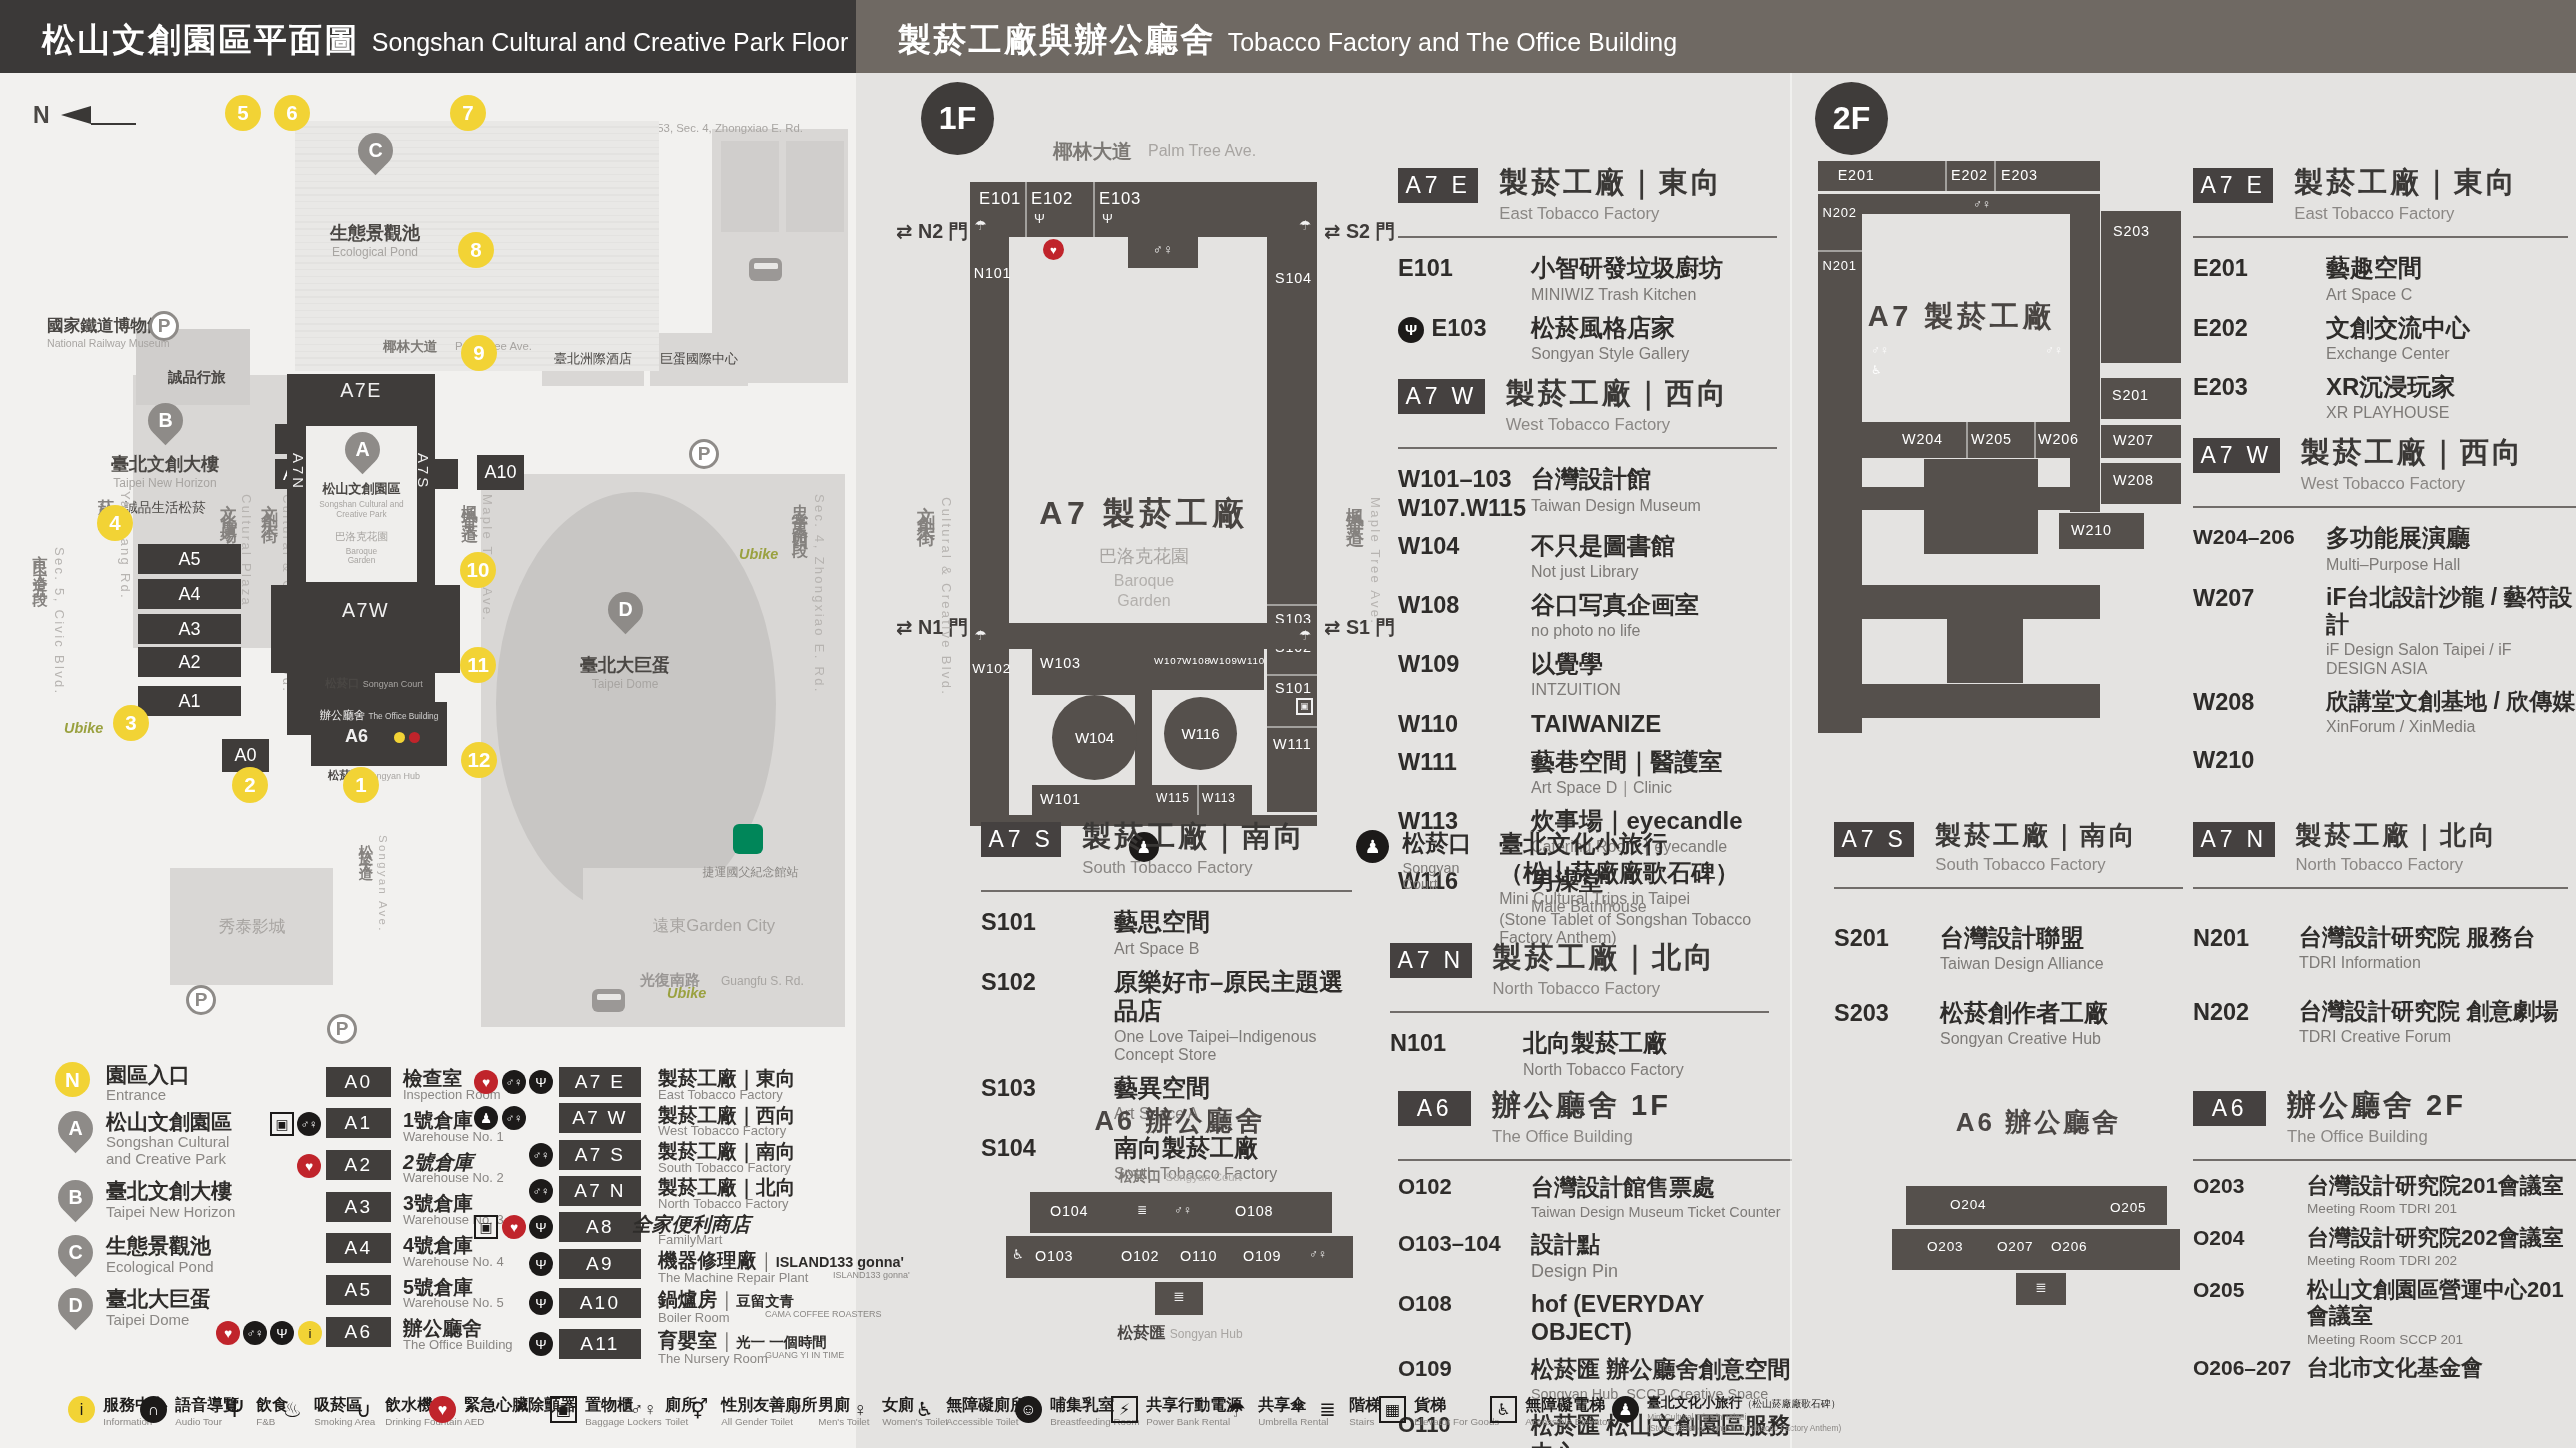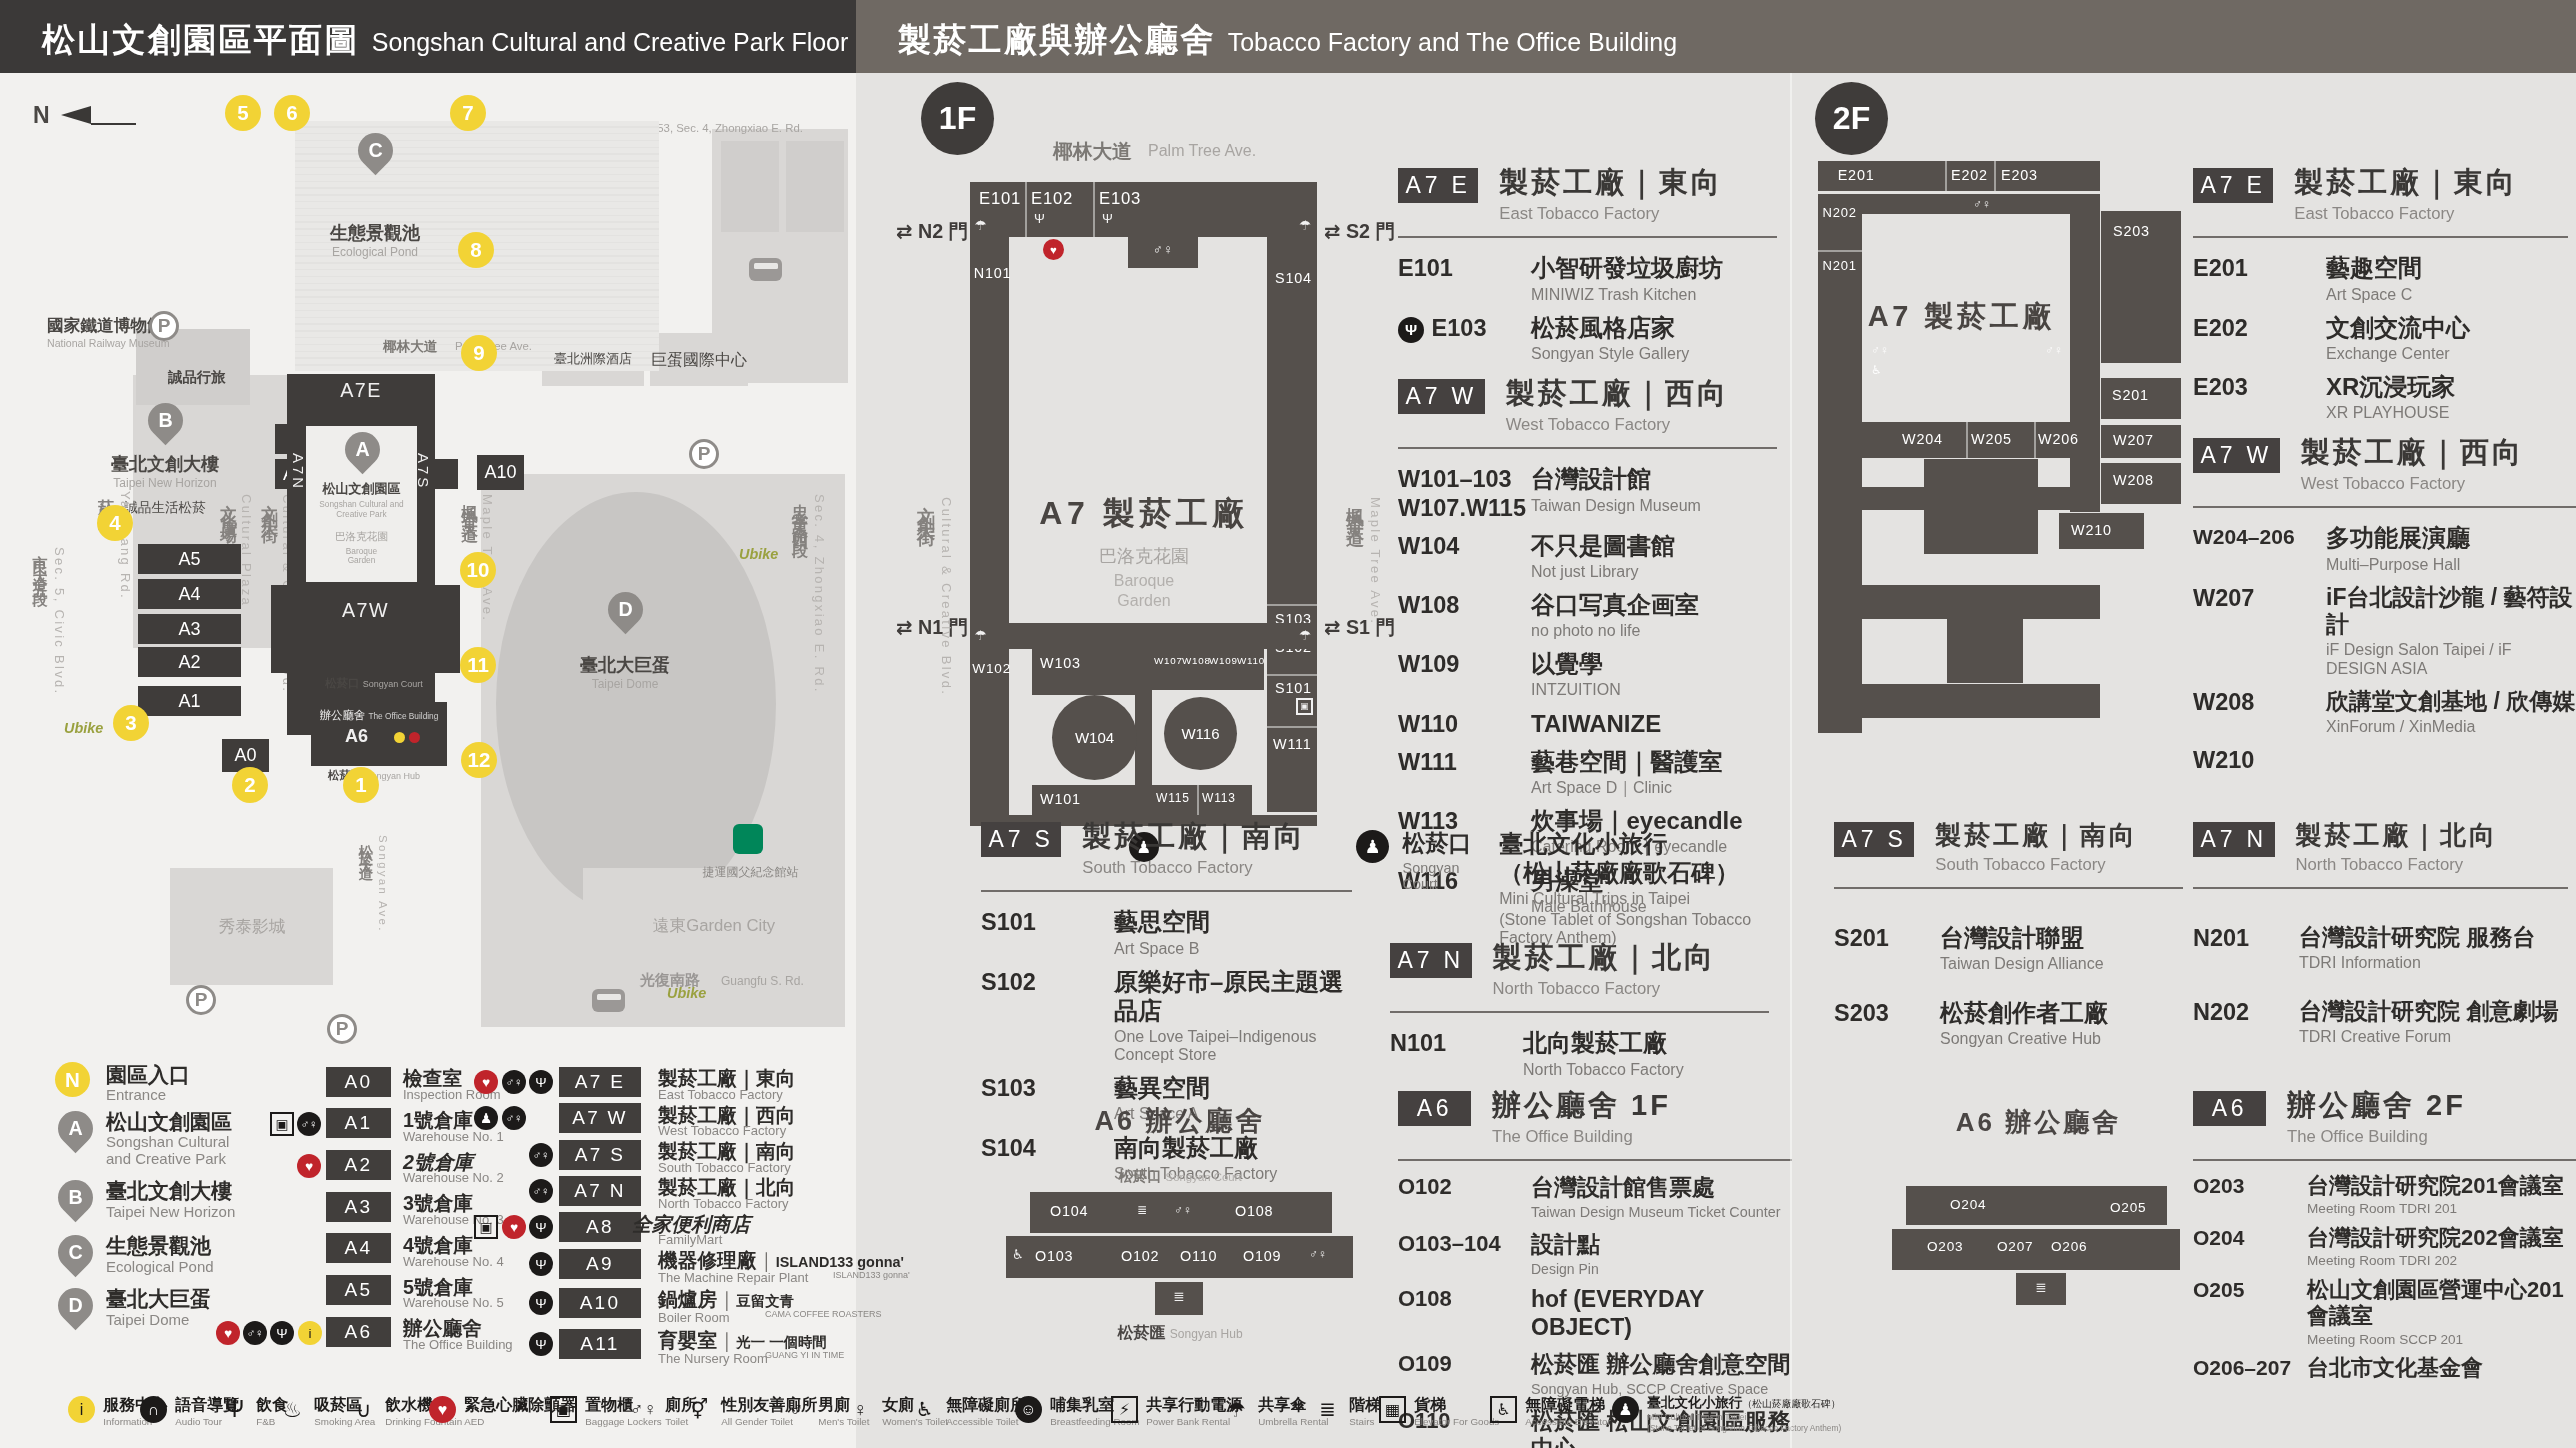--- a/index.html
+++ b/index.html
@@ -108,21 +108,21 @@
   <div class="mt ctr" style="left:299px;top:221px;width:152px;font-size:18px;font-weight:bold;">生態景觀池</div>
   <div class="me ctr" style="left:299px;top:245px;width:152px;font-size:12px;">Ecological Pond</div>
   <div class="mt" style="left:168px;top:368px;font-size:14.4px;font-weight:bold;">誠品行旅</div>
   <div class="pin" style="left:148px;top:403px;">
       <span>B</span>
     </div>
   <div class="mt ctr" style="left:89px;top:452px;width:152px;font-size:18px;font-weight:bold;">臺北文創大樓</div>
   <div class="me ctr" style="left:89px;top:476px;width:152px;font-size:12px;">Taipei New Horizon</div>
   <div class="mt ctr" style="left:89px;top:499px;width:152px;font-size:13.6px;">誠品生活松菸</div>
   <div class="mt ctr" style="left:547px;top:350px;width:92px;font-size:13px;">臺北洲際酒店</div>
-  <div class="mt ctr" style="left:653px;top:350px;width:92px;font-size:16px;">巨蛋國際中心</div>
+  <div class="mt ctr" style="left:653px;top:350px;width:92px;font-size:13px;">巨蛋國際中心</div>
   <div class="mt" style="left:383px;top:338px;font-size:13.6px;font-weight:bold;color:#7c7975;">椰林大道</div>
   <div class="me" style="left:455px;top:340px;font-size:11.4px;">Palm Tree Ave.</div>
   <div class="pin" style="left:608px;top:592px;">
       <span>D</span>
     </div>
   <div class="mt ctr" style="left:549px;top:653px;width:152px;font-size:18px;font-weight:bold;">臺北大巨蛋</div>
   <div class="me ctr" style="left:549px;top:677px;width:152px;font-size:12px;">Taipei Dome</div>
   <div class="mt ctr" style="left:176px;top:915px;width:152px;font-size:16.7px;color:#a8a5a2;">秀泰影城</div>
   <div class="mt ctr" style="left:585px;top:914px;width:258px;font-size:16.7px;color:#a8a5a2;">遠東Garden City</div>
   <div class="mt" style="left:640px;top:971px;font-size:15px;font-weight:bold;color:#9a9795;">光復南路</div>
@@ -570,21 +570,21 @@
           <div class="cc" style="font-size:22px;">O102</div>
           <div>
             <div class="itz" style="font-size:23px;">台灣設計館售票處</div>
             <div class="ite" style="font-size:14.4px;">Taiwan Design Museum Ticket Counter</div>
           </div>
         </div>
       <div class="it">
           <div class="cc" style="font-size:22px;">O103–104</div>
           <div>
             <div class="itz" style="font-size:23px;">設計點</div>
-            <div class="ite" style="font-size:14px;">Design Pin</div>
+            <div class="ite" style="font-size:18px;">Design Pin</div>
           </div>
         </div>
       <div class="it">
           <div class="cc" style="font-size:22px;">O108</div>
           <div>
             <div class="itz" style="font-size:23px;">hof (EVERYDAY OBJECT)</div>
           </div>
         </div>
       <div class="it">
           <div class="cc" style="font-size:22px;">O109</div>

